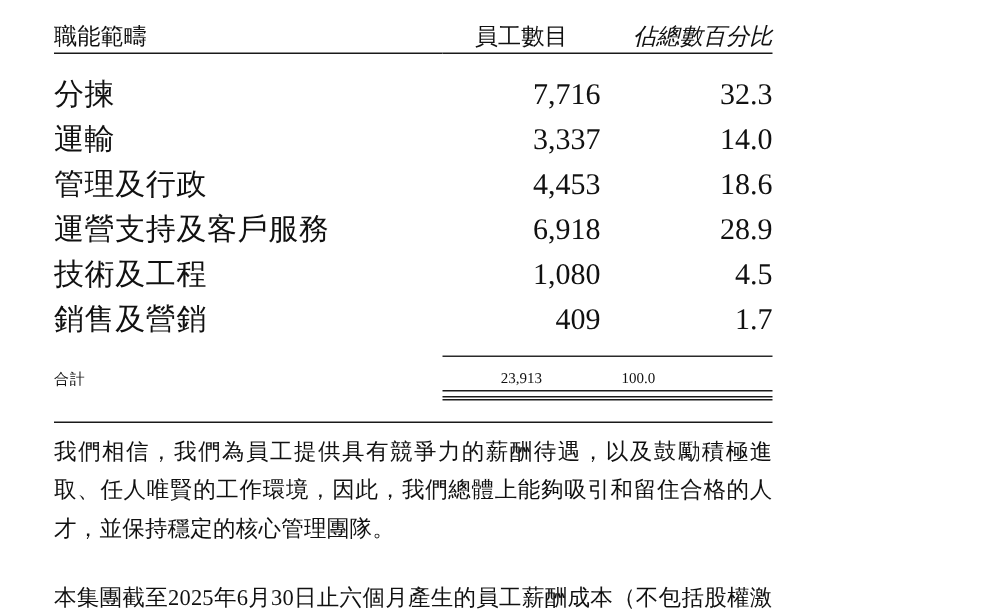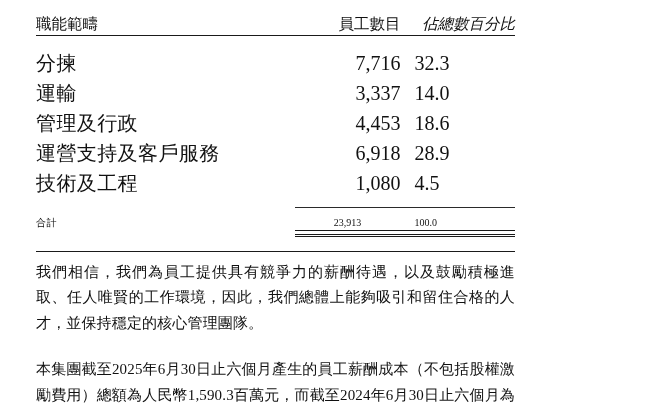--- a/index.html
+++ b/index.html
@@ -35,21 +35,21 @@
   .col-num { width: 25%; }
   .col-pct { width: 21%; }
 
   .head-row th {
     font-weight: bold;
     font-size: 15.5px;
     padding-bottom: 7px;
     vertical-align: bottom;
   }
   .head-row th.c-cat { text-align: left; }
-  .head-row th.c-num { text-align: right; padding-right: 14px; }
+  .head-row th.c-num { text-align: center; padding-right: 14px; }
   .head-row th.c-pct { text-align: right; font-style: italic; }
 
   .rule-top td {
     border-top: 1.4px solid #1a1a1a;
     height: 0;
     font-size: 0;
     line-height: 0;
   }
   .spacer-after-head td {
     height: 12px;
@@ -57,21 +57,21 @@
     line-height: 0;
   }
 
   .data-row td {
     font-size: 20px;
     padding: 3.5px 0;
     line-height: 1.5;
   }
   .data-row td.c-cat { text-align: left; letter-spacing: 0.4px; }
   .data-row td.c-num { text-align: right; padding-right: 14px; }
-  .data-row td.c-pct { text-align: left; }
+  .data-row td.c-pct { text-align: right; }
 
   .rule-mid td.c-cat { border-top: 0; }
   .rule-mid td.c-num,
   .rule-mid td.c-pct {
     border-top: 1px solid #2a2a2a;
     height: 0;
     font-size: 0;
     line-height: 0;
   }
   .rule-mid td.c-num { position: relative; }
@@ -162,20 +162,25 @@
       <tr class="data-row">
         <td class="c-cat">運營支持及客戶服務</td>
         <td class="c-num mono-num">6,918</td>
         <td class="c-pct mono-num">28.9</td>
       </tr>
       <tr class="data-row">
         <td class="c-cat">技術及工程</td>
         <td class="c-num mono-num">1,080</td>
         <td class="c-pct mono-num">4.5</td>
       </tr>
+      <tr class="data-row">
+        <td class="c-cat">銷售及營銷</td>
+        <td class="c-num mono-num">409</td>
+        <td class="c-pct mono-num">1.7</td>
+      </tr>
 
       <tr class="gap-small">
         <td></td>
         <td></td>
         <td></td>
       </tr>
       <tr class="rule-mid">
         <td class="c-cat"></td>
         <td class="c-num"></td>
         <td class="c-pct"></td>

